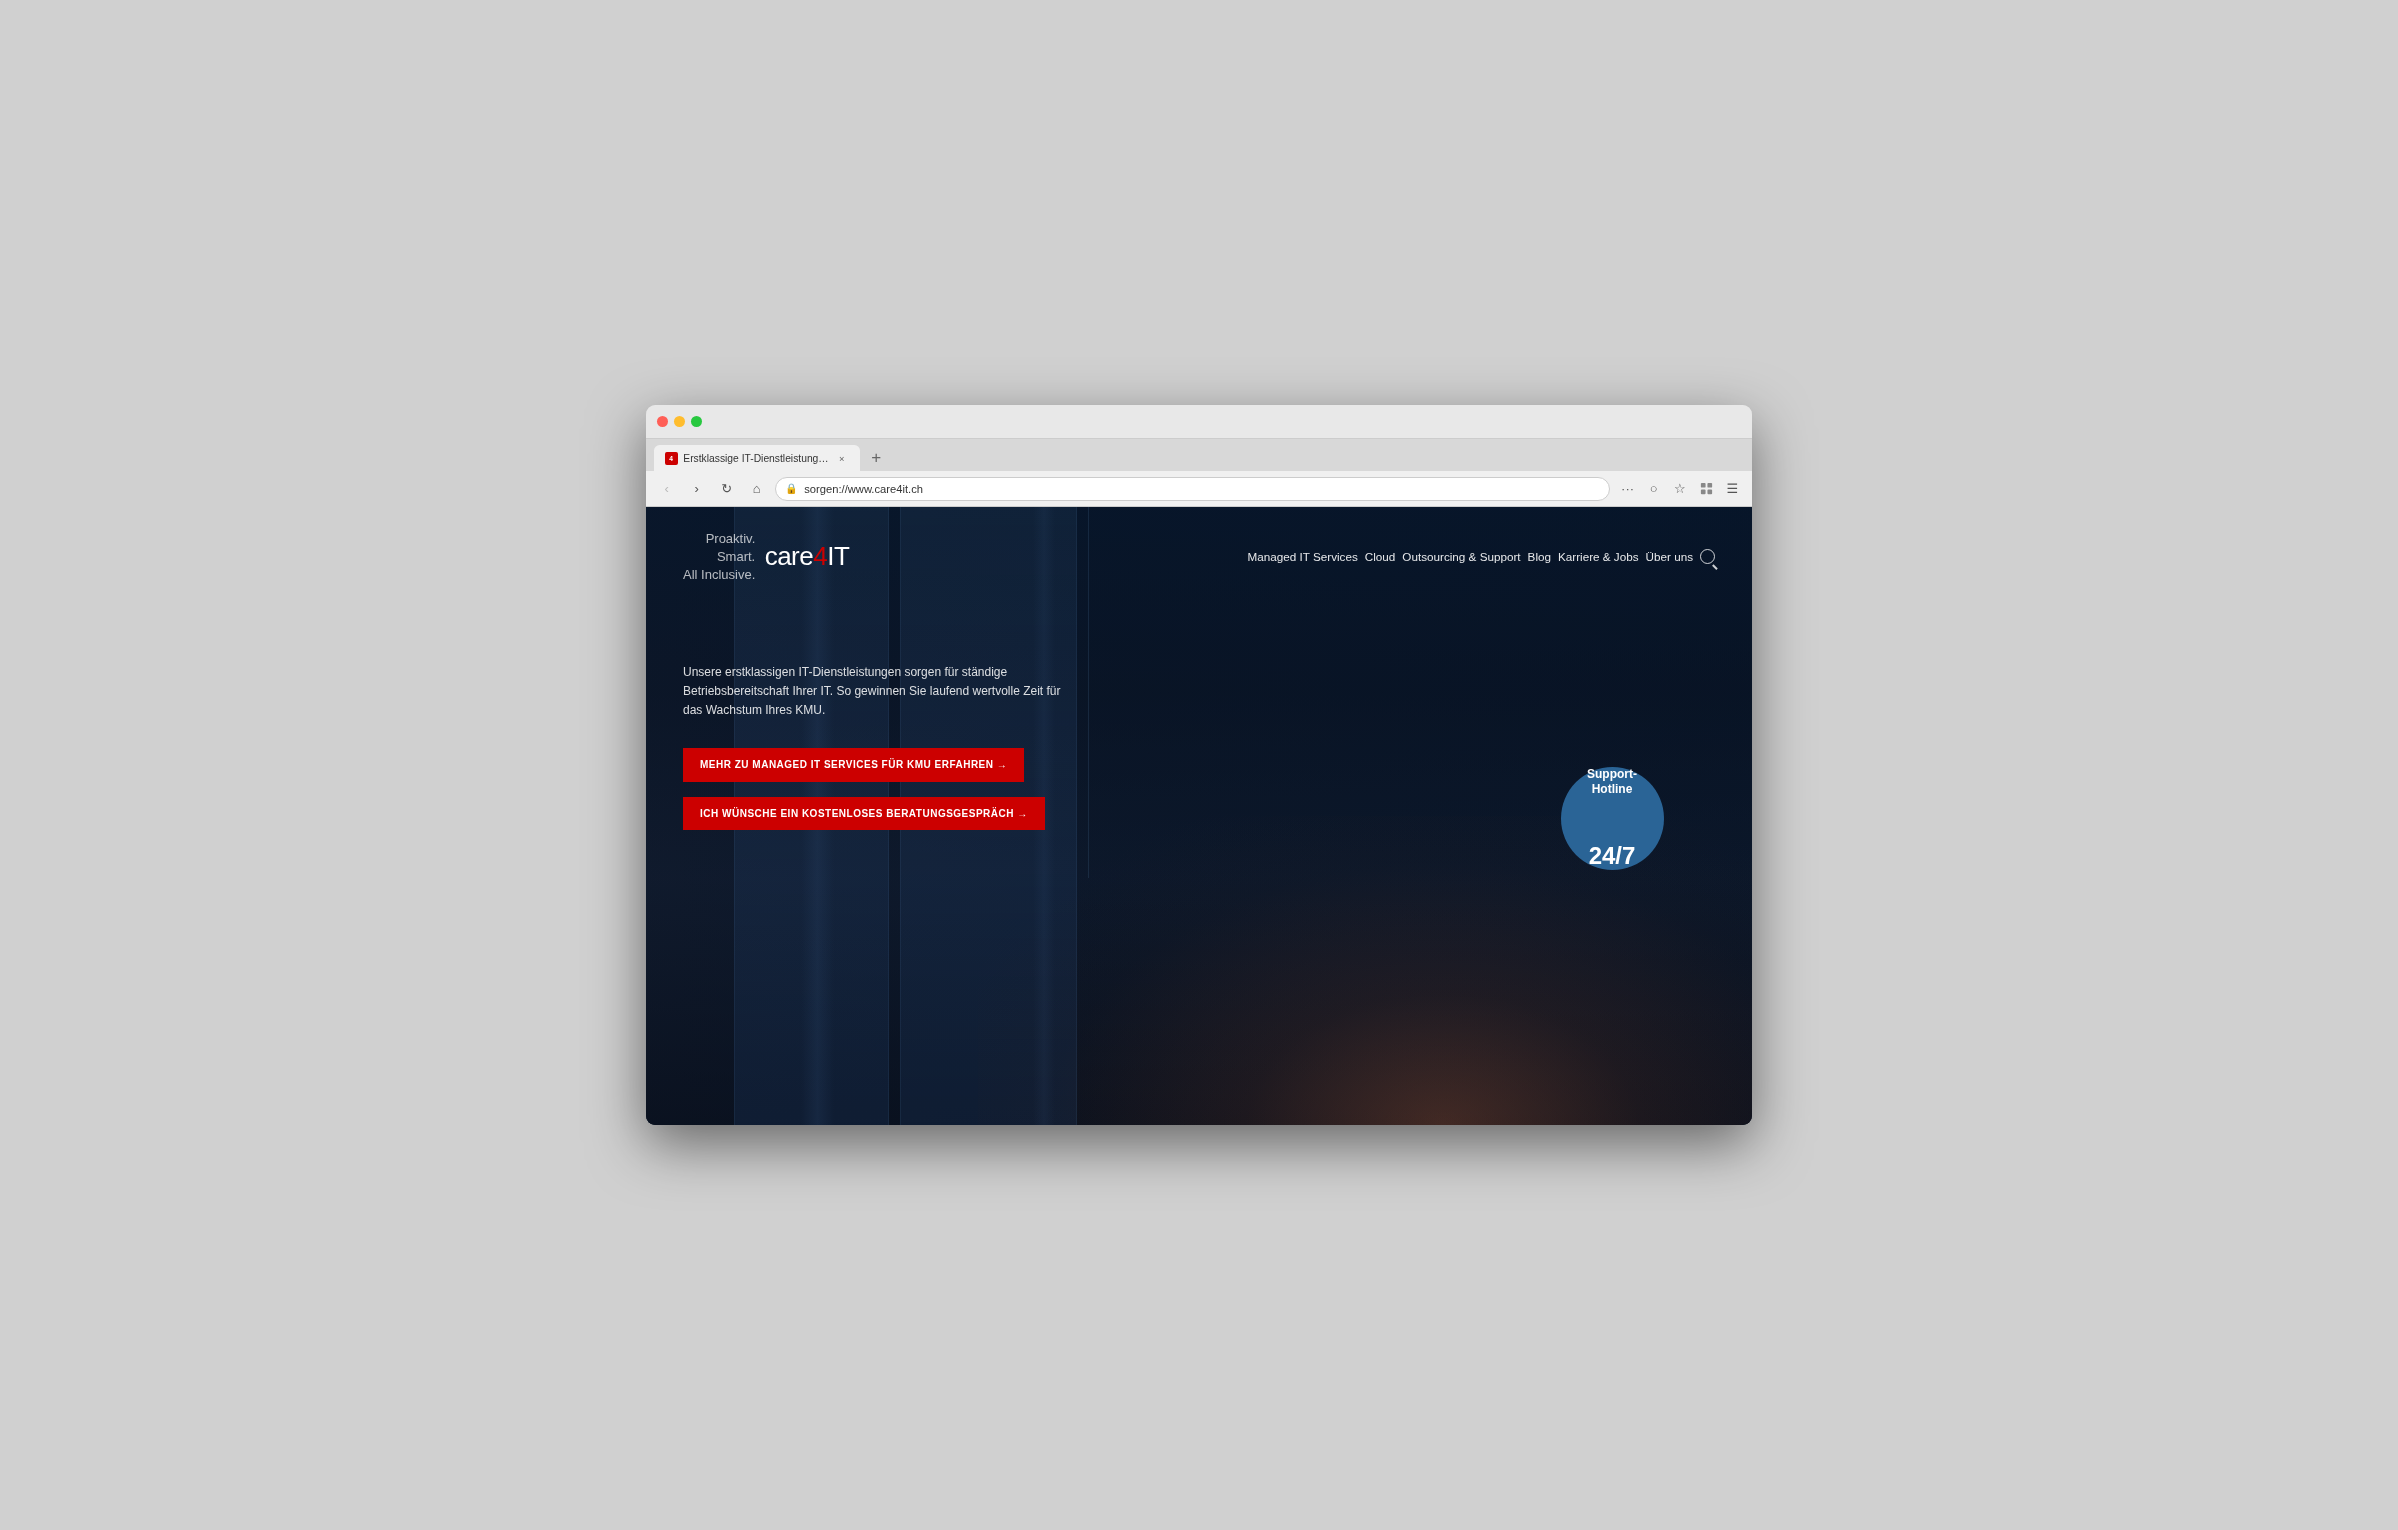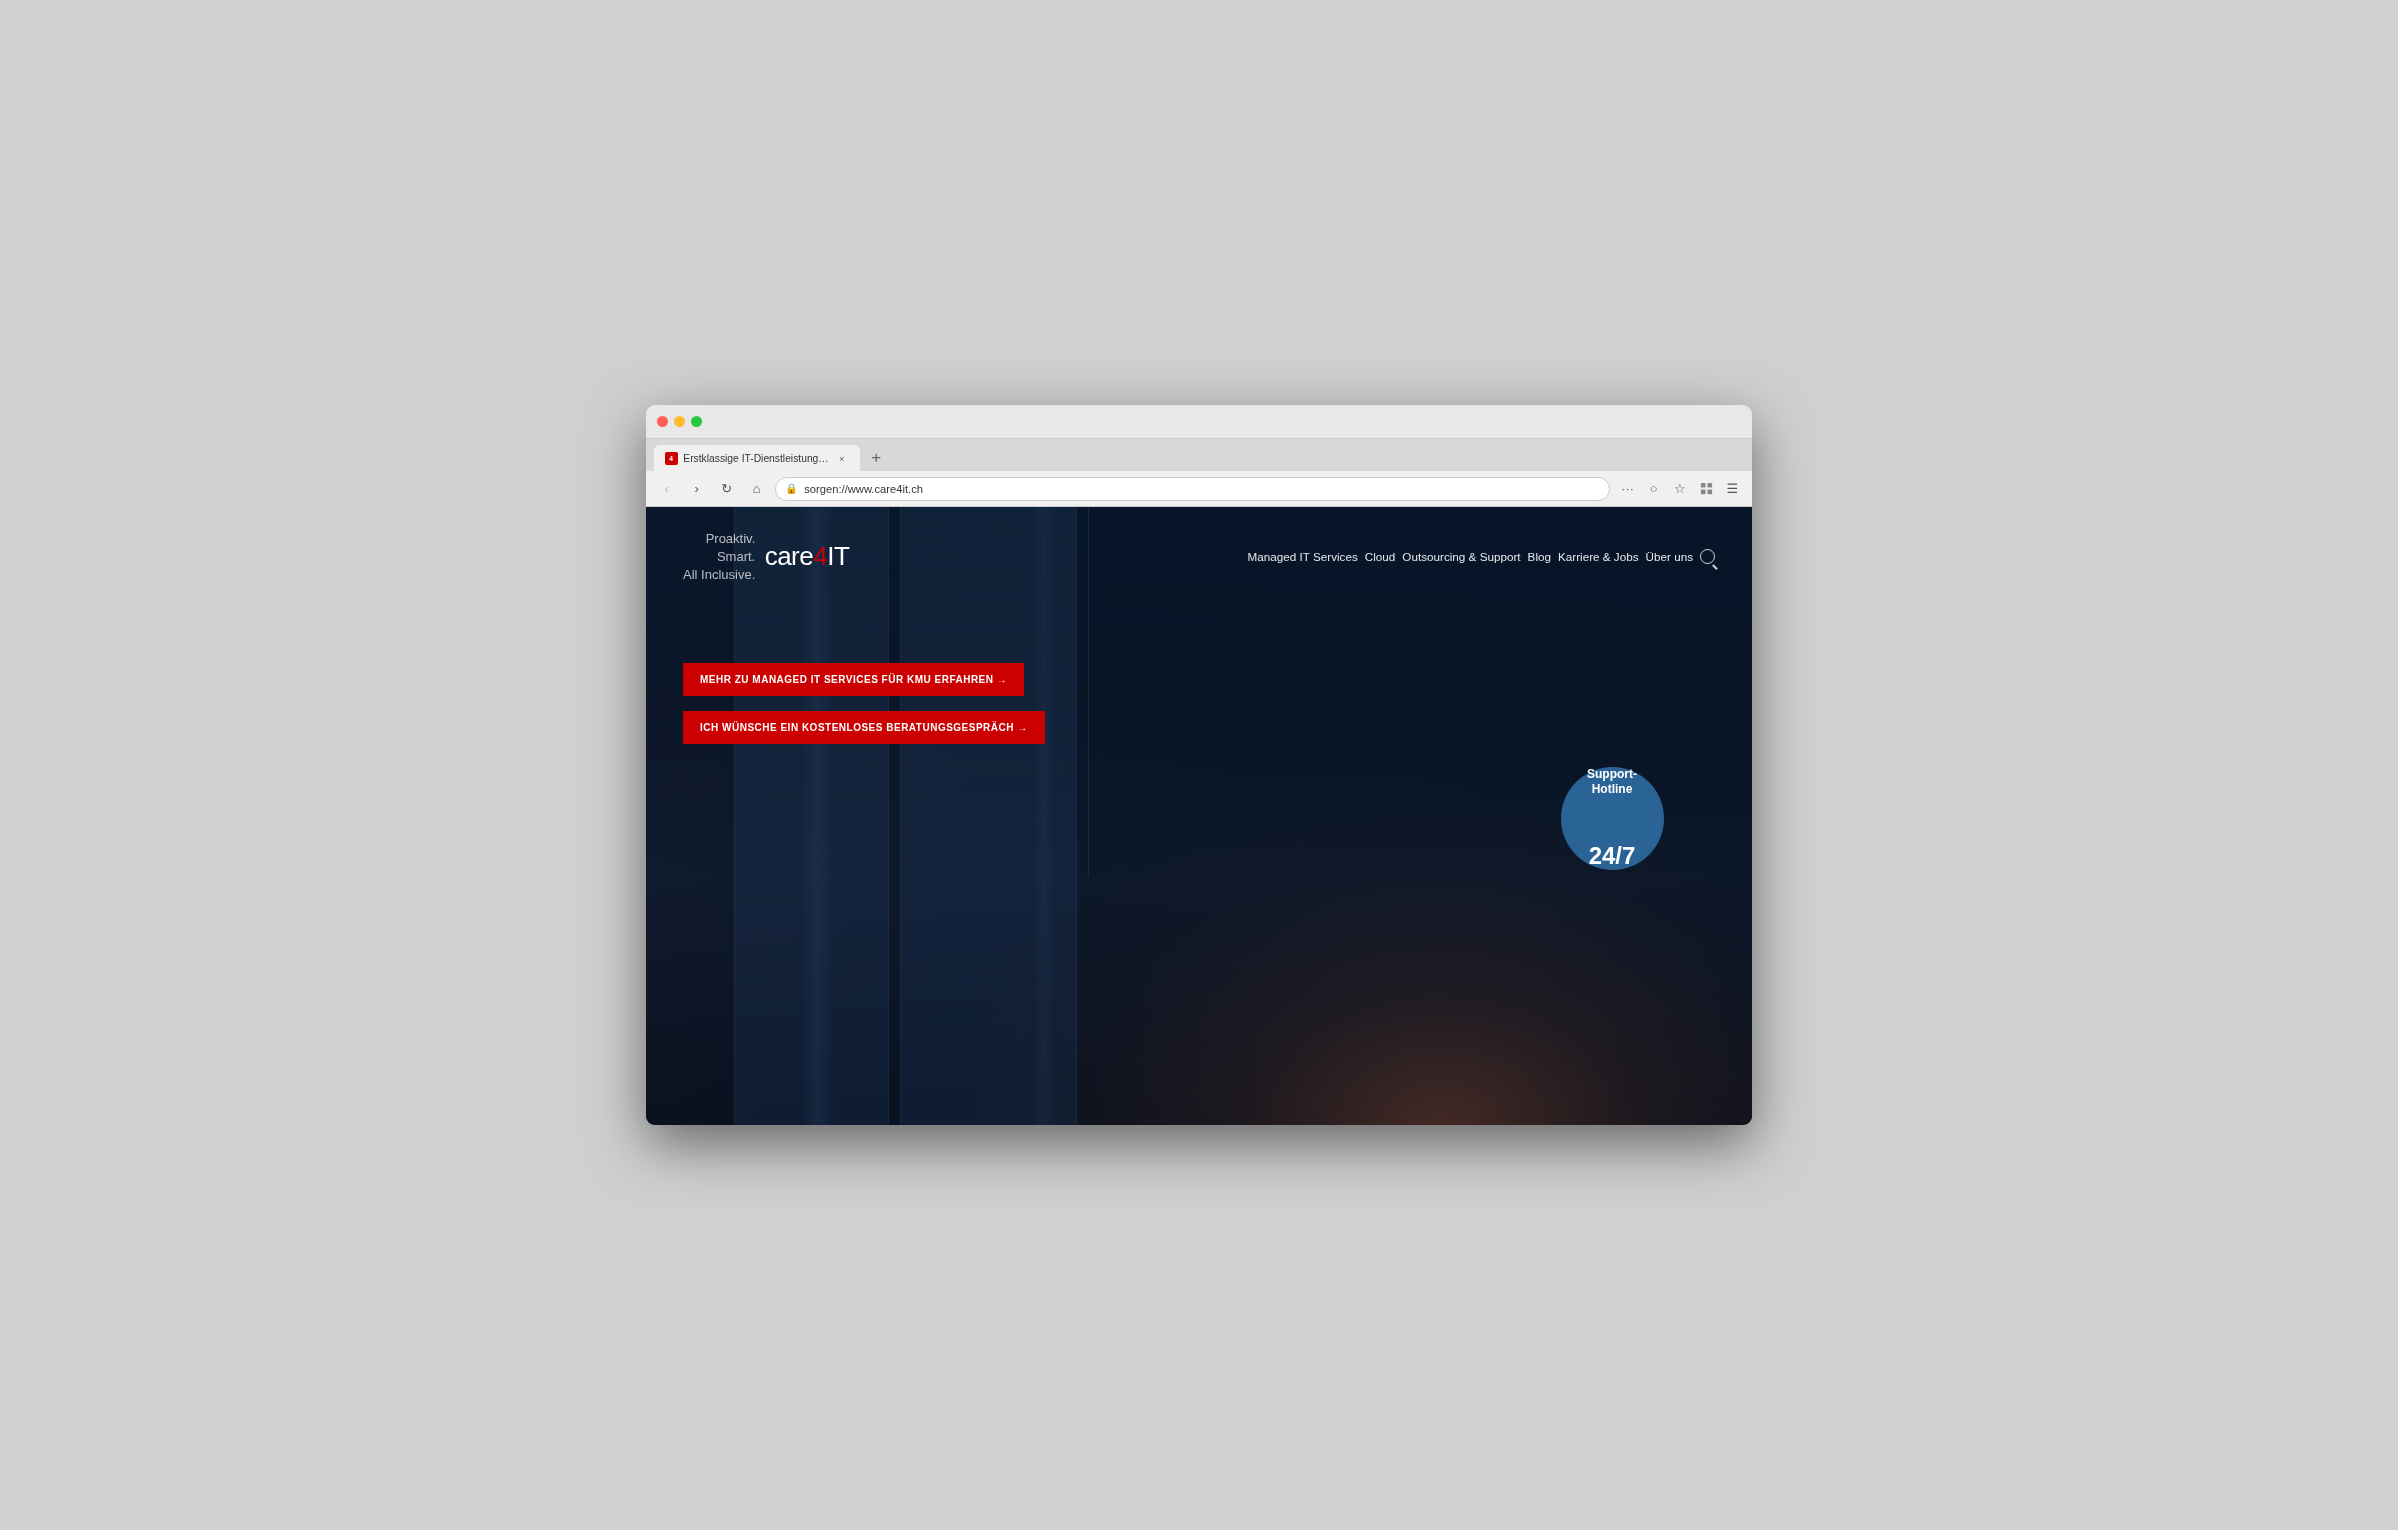--- a/index.html
+++ b/index.html
@@ -488,20 +488,21 @@
         <a class="nav-link">Cloud</a>
         <a class="nav-link">Outsourcing &amp; Support</a>
         <a class="nav-link">Blog</a>
         <a class="nav-link">Karriere &amp; Jobs</a>
         <a class="nav-link">Über uns</a>
         <div class="nav-search"></div>
       </div>
     </nav>
 
     <div class="hero-content">
+      <p class="hero-body">Unsere erstklassigen IT-Dienstleistungen sorgen für ständige Betriebsbereitschaft Ihrer IT. So gewinnen Sie laufend wertvolle Zeit für das Wachstum Ihres KMU.</p>
       <div class="hero-buttons">
         <button class="btn-primary">MEHR ZU MANAGED IT SERVICES FÜR KMU ERFAHREN →</button>
         <button class="btn-primary">ICH WÜNSCHE EIN KOSTENLOSES BERATUNGSGESPRÄCH →</button>
       </div>
     </div>
 
     <div class="support-badge">
       <span class="support-badge-text">
         <span>Support-</span><br>
         <span>Hotline</span>

